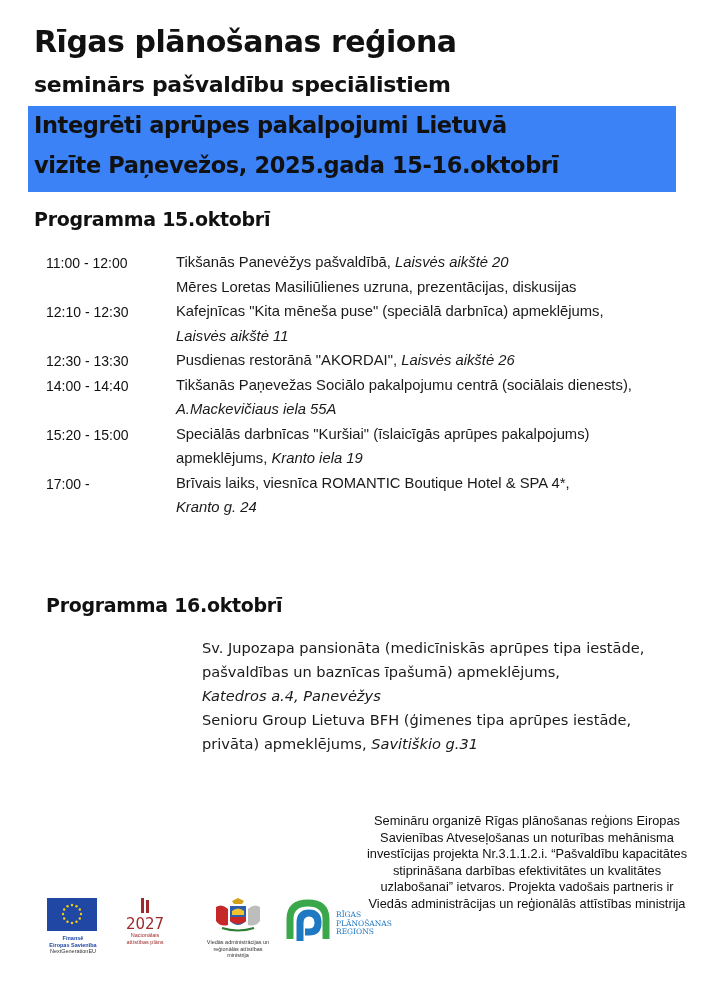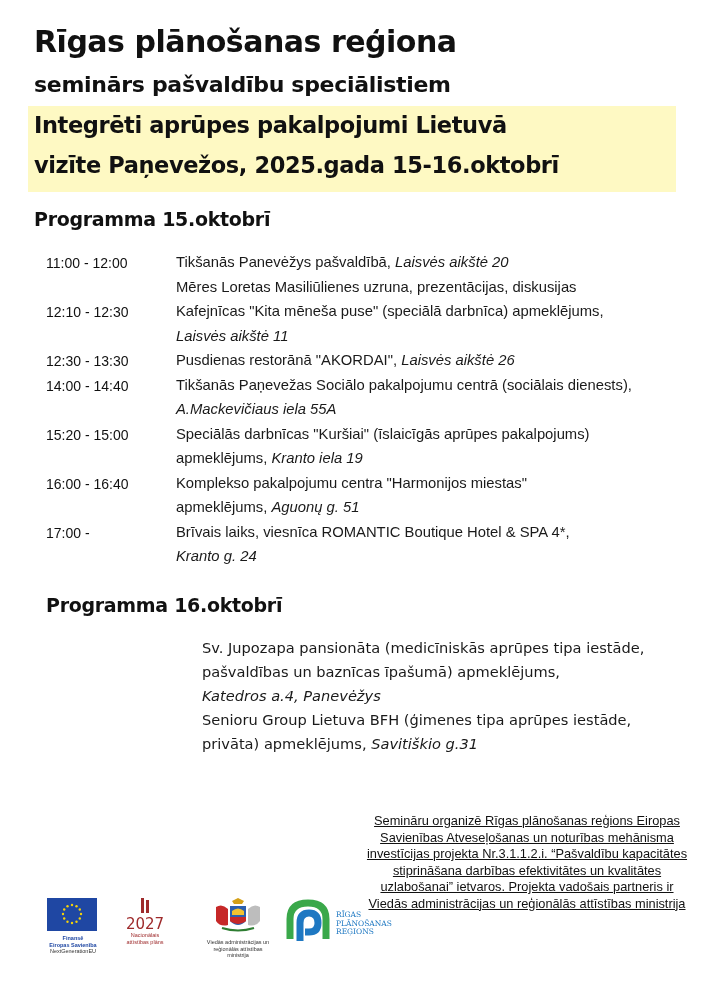--- a/index.html
+++ b/index.html
@@ -1,31 +1,31 @@
 <!DOCTYPE html>
 <html><head>
 <meta charset="utf-8">
 <style>
   html, body { margin: 0; padding: 0; background: #ffffff; }
   body { width: 707px; height: 1000px; position: relative; overflow: hidden; color: #111; font-family: "Liberation Sans", sans-serif; }
   .title1 { position: absolute; left: 34px; top: 24px; font-family: "DejaVu Sans", sans-serif; font-weight: bold; font-size: 30px; letter-spacing: -0.5px; color: #111; }
   .title2 { position: absolute; left: 34px; top: 72px; font-family: "DejaVu Sans", sans-serif; font-weight: bold; font-size: 22px; letter-spacing: -0.3px; color: #111; }
-  .banner { position: absolute; left: 28px; top: 106px; width: 648px; height: 86px; background: #fef9c3; }
+  .banner { position: absolute; left: 28px; top: 106px; width: 648px; height: 86px; background: #3b82f6; }
   .banner-line { position: absolute; left: 6px; font-family: "DejaVu Sans", sans-serif; font-weight: bold; font-size: 22.5px; letter-spacing: -0.4px; color: #111; white-space: nowrap; }
   .banner-line.l1 { top: 6px; }
   .banner-line.l2 { top: 46px; }
   .section-h { position: absolute; font-family: "DejaVu Sans", sans-serif; font-weight: bold; font-size: 19px; letter-spacing: -0.3px; color: #111; }
   .sched { position: absolute; left: 46px; width: 640px; }
   .row { position: relative; font-size: 14.8px; line-height: 24.5px; }
   .time { position: absolute; left: 0; top: 1px; width: 120px; font-family: Liberation Sans, sans-serif; font-size: 14px; color: #111; }
   .desc { margin-left: 130px; color: #1a1a1a; }
   .desc i { font-style: italic; }
   .desc16 { position: absolute; left: 176px; top: 636px; width: 500px; font-family: "DejaVu Sans", sans-serif; font-size: 14.6px; line-height: 24px; color: #1a1a1a; margin-left: 26px; }
   .desc16 i { font-style: italic; }
-  .footer-text { position: absolute; left: 362px; top: 813px; width: 330px; text-align: center; font-family: "Liberation Sans", sans-serif; font-size: 12.8px; line-height: 16.5px; color: #111; text-decoration: underline; }
+  .footer-text { position: absolute; left: 362px; top: 813px; width: 330px; text-align: center; font-family: "Liberation Sans", sans-serif; font-size: 12.8px; line-height: 16.5px; color: #111; }
   .logo { position: absolute; }
   .logo-cap { font-family: "Liberation Sans", sans-serif; font-size: 5.5px; line-height: 6.5px; text-align: center; color: #333; }
 </style>
 </head>
 <body>
 
 <div class="title1">Rīgas plānošanas reģiona</div>
 <div class="title2">seminārs pašvaldību speciālistiem</div>
 
 <div class="banner">
@@ -52,24 +52,20 @@
     <span class="time">12:30 - 13:30</span>
     <div class="desc"><span>Pusdienas restorānā "AKORDAI", </span><i>Laisvės aikštė 26</i></div>
   </div>
   <div class="row">
     <span class="time">14:00 - 14:40</span>
     <div class="desc" style="width:470px;"><span>Tikšanās Paņevežas Sociālo pakalpojumu centrā (sociālais dienests), </span><i>A.Mackevičiaus iela 55A</i></div>
   </div>
   <div class="row">
     <span class="time">15:20 - 15:00</span>
     <div class="desc" style="width:470px;"><span>Speciālās darbnīcas "Kuršiai" (īslaicīgās aprūpes pakalpojums) apmeklējums, </span><i>Kranto iela 19</i></div>
-  </div>
-  <div class="row">
-    <span class="time">16:00 - 16:40</span>
-    <div class="desc" style="width:420px;"><span>Komplekso pakalpojumu centra "Harmonijos miestas" apmeklējums, </span><i>Aguonų g. 51</i></div>
   </div>
   <div class="row">
     <span class="time">17:00 -</span>
     <div class="desc" style="width:470px;"><span>Brīvais laiks, viesnīca ROMANTIC Boutique Hotel &amp; SPA 4*, </span><br><i>Kranto g. 24</i></div>
   </div>
 </div>
 
 <div class="section-h" style="left:46px; top:594px;">Programma 16.oktobrī</div>
 
 <div class="desc16">

